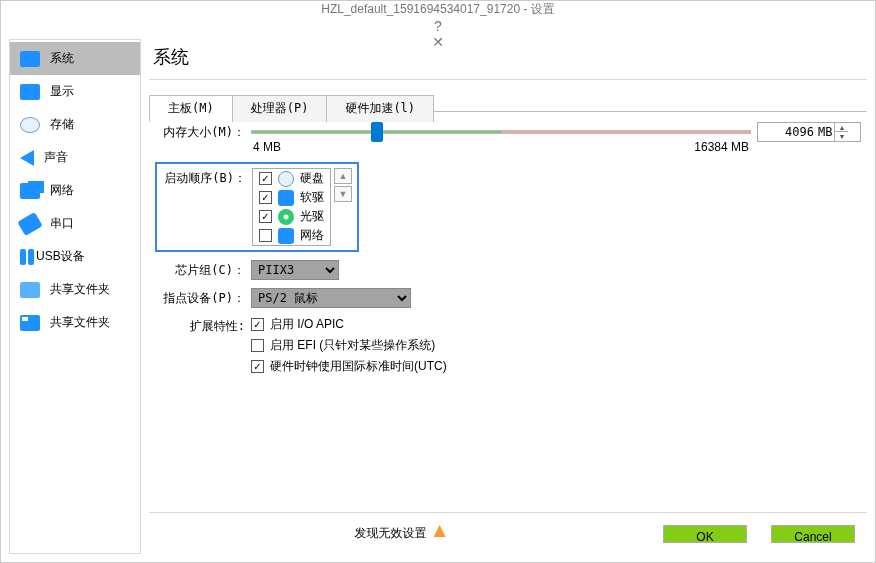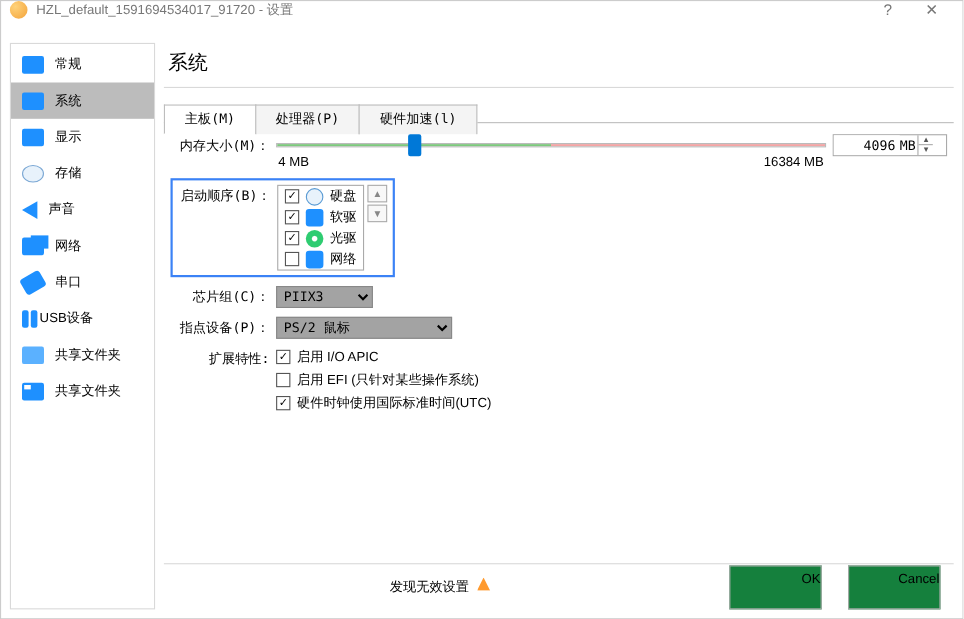--- a/index.html
+++ b/index.html
@@ -1,18 +1,18 @@
 <!DOCTYPE html>
 <html><head>
 <meta charset="utf-8">
 <style>
 *{box-sizing:border-box;font-family:"Microsoft YaHei","SimSun",sans-serif;font-size:12px;}
 body{margin:0;background:#fff;}
 .window{width:876px;height:563px;border:1px solid #ccc;display:flex;flex-direction:column;background:#fff;}
-.titlebar{height:30px;display:flex;align-items:flex-start;padding:0 8px;color:#777;}
+.titlebar{height:30px;display:flex;align-items:center;padding:0 8px;color:#777;flex-direction:column;}
 .titlebar .ico{width:16px;height:16px;border-radius:50%;background:radial-gradient(circle at 5px 5px,#ffd27a,#f3a33a);margin-right:8px;}
 .titlebar .spacer{flex:1;}
 .titlebar .wbtn{width:40px;text-align:center;color:#777;font-size:14px;}
 .body{flex:1;display:flex;padding:8px;gap:8px;}
 .sidebar{width:132px;border:1px solid #d9d9d9;background:#fff;display:flex;flex-direction:column;padding:2px 0;}
 .side-item{display:flex;align-items:center;height:33px;padding:0 10px;gap:10px;cursor:default;}
 .side-item.sel{background:#bcbcbc;}
 .sico{width:20px;height:16px;display:inline-block;position:relative;}
 .sico.blue{background:#1e90ff;border-radius:2px;}
 .sico.disk{background:#e8f2fb;border:1px solid #7aa7d4;border-radius:50%;}
@@ -50,40 +50,36 @@
 .bico.floppy{background:#1e90ff;}
 .bico.cd{background:radial-gradient(circle,#fff 2px,#2ecc71 3px);border-radius:50%;}
 .bico.netb{background:#1e90ff;}
 .udbtns{display:inline-flex;flex-direction:column;gap:2px;margin-left:3px;vertical-align:top;}
 .udbtns .b{width:18px;height:16px;border:1px solid #aaa;text-align:center;font-size:9px;line-height:14px;color:#888;background:#f8f8f8;}
 select{border:1px solid #888;background:#a3a3a3;padding:1px 2px;font-family:"SimSun",monospace;}
 .chk-line{display:flex;align-items:center;gap:6px;margin-bottom:4px;font-family:"SimSun",monospace;}
 .footer{height:42px;border-top:1px solid #d9d9d9;display:flex;align-items:center;padding:0 12px;gap:24px;}
 .footer .msg{flex:1;text-align:center;font-family:"SimSun",monospace;}
 .warn{display:inline-block;width:12px;height:12px;background:#ff9a2e;position:relative;clip-path:polygon(50% 0,100% 100%,0 100%);}
-.btn{width:84px;height:40px;border:1px solid #adadad;background:#15803d;text-align:right;line-height:22px;}
+.btn{width:84px;height:18px;border:1px solid #adadad;background:#84cc16;text-align:center;line-height:22px;}
 </style>
 </head>
 <body>
 
 <div class="window">
   <div class="titlebar">
     <span class="ico"></span>
     <span>HZL_default_1591694534017_91720 - 设置</span>
     <span class="spacer"></span>
     <span class="wbtn">?</span>
     <span class="wbtn">✕</span>
   </div>
 
   <div class="body">
     <div class="sidebar">
-      <div class="side-item">
-          <span class="sico blue"></span>
-          <span>常规</span>
-        </div>
       <div class="side-item sel">
           <span class="sico blue"></span>
           <span>系统</span>
         </div>
       <div class="side-item">
           <span class="sico blue"></span>
           <span>显示</span>
         </div>
       <div class="side-item">
           <span class="sico disk"></span>

